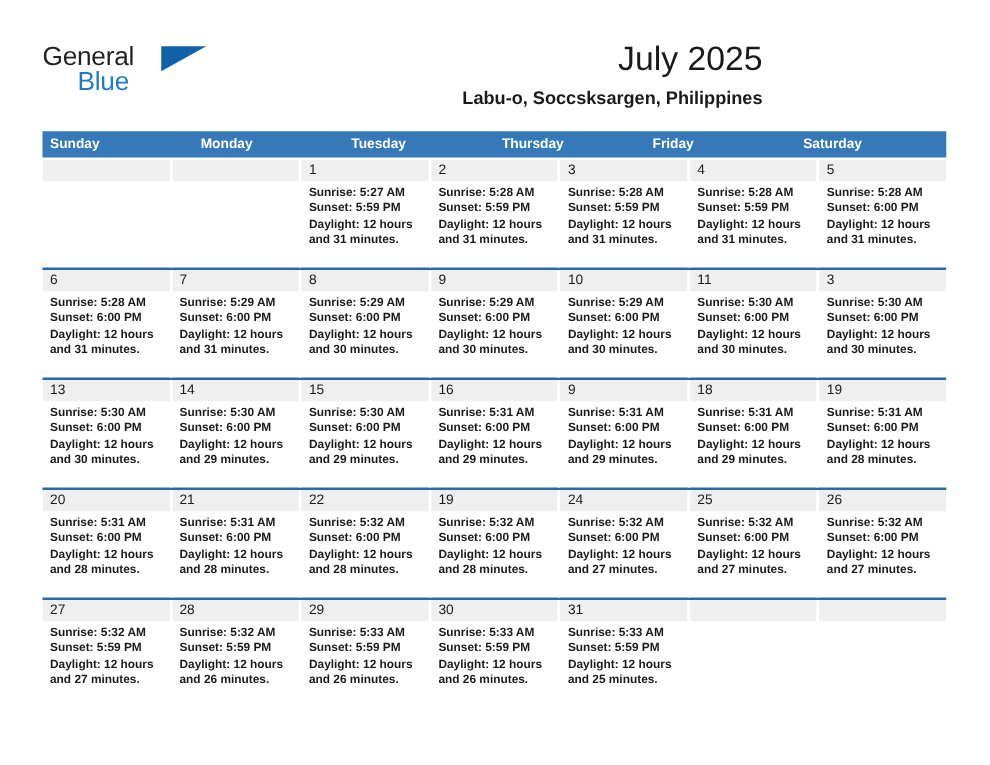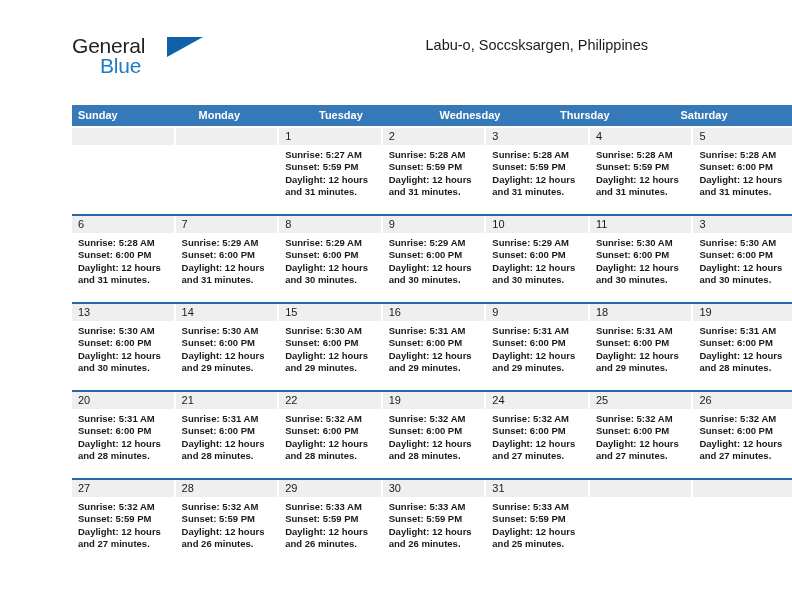--- a/index.html
+++ b/index.html
@@ -12,21 +12,20 @@
     height: 612px;
     font-family: "Liberation Sans", sans-serif;
     color: #000000;
     overflow: hidden;
   }
   .page {
     position: relative;
     width: 645px;
     height: 612px;
     box-sizing: border-box;
-    margin-left: 38px;
   }
 
   
   .header {
     position: absolute;
     left: 34px;
     top: 30px;
     right: 35px;
     height: 68px;
   }
@@ -72,21 +71,21 @@
     text-align: right;
   }
   .cal-title {
     font-size: 27px;
     color: #1a1a1a;
     line-height: 34px;
     white-space: nowrap;
   }
   .cal-subtitle {
     font-size: 14.5px;
-    font-weight: normal;
+    font-weight: bold;
     color: #1a1a1a;
     line-height: 20px;
     margin-top: 5px;
     white-space: nowrap;
   }
 
   
   .calendar {
     position: absolute;
     left: 34px;
@@ -160,32 +159,33 @@
 
   <div class="header">
 
     <div class="logo">
       <span class="logo-general">General</span>
       <span class="logo-triangle"></span>
       <span class="logo-blue">Blue</span>
     </div>
 
     <div class="title-block">
+      <div class="cal-title">July 2025</div>
       <div class="cal-subtitle">Labu-o, Soccsksargen, Philippines</div>
     </div>
 
   </div>
 
   <div class="calendar">
     <div class="weekday-row">
         <div class="weekday">Sunday</div>
         <div class="weekday">Monday</div>
         <div class="weekday">Tuesday</div>
-        <div class="weekday">Wednesday</div>
         <div class="weekday">Thursday</div>
+        <div class="weekday">Friday</div>
         <div class="weekday">Saturday</div>
       </div>
     <div id="weeks-container">
         <div class="week-row first">
           <div class="day-cell">
             <div class="day-number-band"></div>
           </div>
           <div class="day-cell">
             <div class="day-number-band"></div>
           </div>

